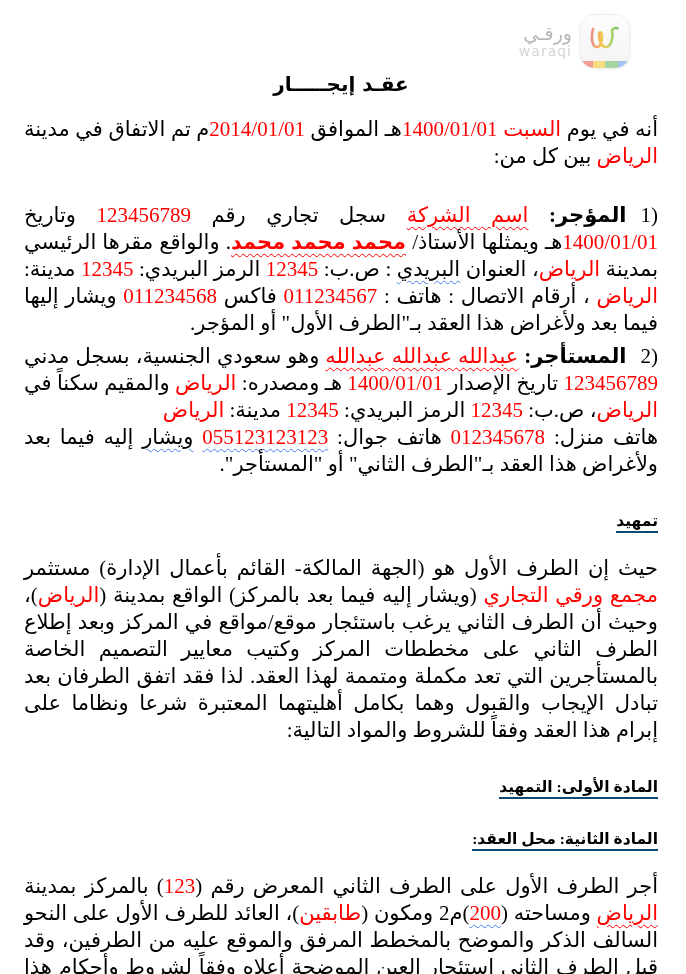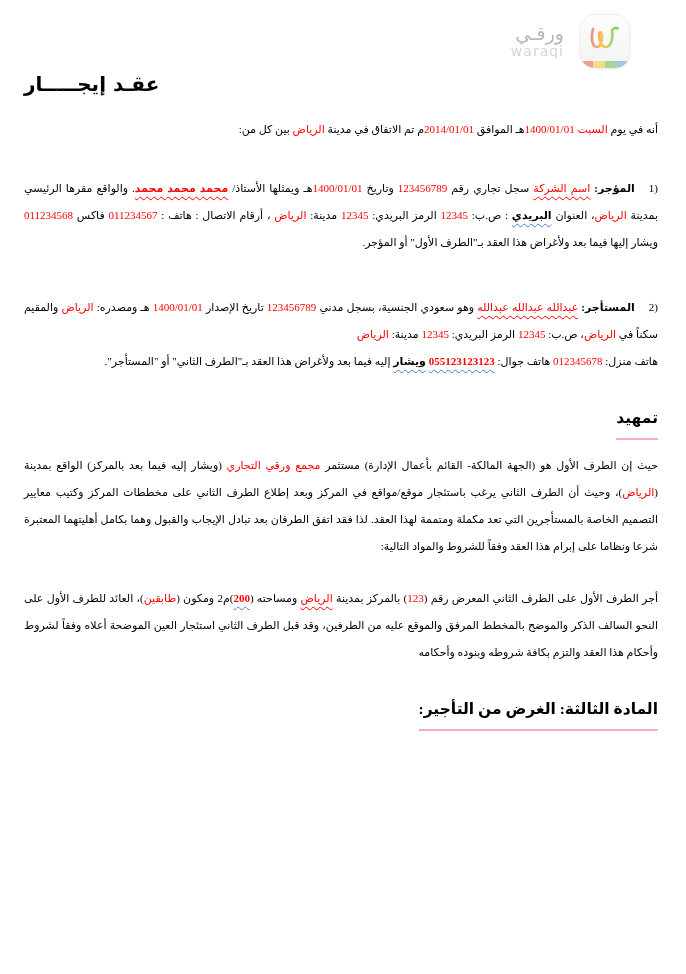--- a/index.html
+++ b/index.html
@@ -6,58 +6,58 @@
   body{
     width:686px;height:974px;position:relative;overflow:hidden;
     font-family:"Liberation Serif","DejaVu Serif","DejaVu Sans",serif;
     color:#000;
   }
   .page{padding:0 28px 0 24px;direction:rtl;}
 
   
   .logo{
     position:absolute;top:14px;right:56px;
-    display:flex;flex-direction:row;align-items:center;gap:16px;direction:ltr;
+    display:flex;flex-direction:row;align-items:center;gap:8px;direction:ltr;
   }
   .logo-text{display:flex;flex-direction:column;align-items:flex-end;line-height:1.05;}
   .logo-ar{font-size:19px;color:#b7b7b7;font-family:"DejaVu Sans",sans-serif;}
   .logo-en{font-size:14px;color:#d4d4d4;font-family:"DejaVu Sans",sans-serif;letter-spacing:1px;}
   .logo-icon{
     width:50px;height:54px;border-radius:15px;position:relative;overflow:hidden;
     background:linear-gradient(#fdfdfd,#f3f3f3);
     box-shadow:0 1px 3px rgba(0,0,0,.10), inset 0 0 0 1px #f0f0f0;
     display:flex;align-items:center;justify-content:center;
   }
   .logo-icon svg{display:block;margin-bottom:4px;}
   .logo-stripe{position:absolute;bottom:0;left:0;right:0;height:7px;display:flex;}
   .logo-stripe i{flex:1;}
 
   
   .doc-title{
-    text-align:left;font-weight:bold;font-size:20px;margin-top:72px;
+    text-align:center;font-weight:bold;font-size:20px;margin-top:72px;
     font-family:"DejaVu Sans",sans-serif;
   }
   .para{
-    font-size:11px;line-height:27px;text-align:justify;direction:rtl;margin:0;
+    font-size:21px;line-height:27px;text-align:justify;direction:rtl;margin:0;
   }
   .intro{margin-top:20px;}
   .numbered-1{margin-top:32px;}
-  .numbered-2{margin-top:38px;}
+  .numbered-2{margin-top:6px;}
   .doc-heading{
     margin-top:34px;font-weight:bold;font-size:15.5px;direction:rtl;
   }
-  .doc-heading .hx{border-bottom:2px solid #f9a8d4;padding-bottom:12px;}
+  .doc-heading .hx{border-bottom:2px solid #0c4a6e;padding-bottom:2px;}
   .after-heading{margin-top:25px;}
 
   
   .red{color:#ff0000;}
   .bold{font-weight:bold;}
   .marker{padding-left:14px;}
   .sqr{text-decoration-line:underline;text-decoration-style:wavy;text-decoration-color:#ff0000;text-decoration-thickness:1px;text-underline-offset:4px;}
-  .sqb{text-decoration-line:underline;text-decoration-style:wavy;text-decoration-color:#4a7fe0;text-decoration-thickness:1px;text-underline-offset:4px;font-weight:bold;}
+  .sqb{text-decoration-line:underline;text-decoration-style:wavy;text-decoration-color:#4a7fe0;text-decoration-thickness:1px;text-underline-offset:4px;}
 </style>
 </head>
 <body>
 
 <div class="logo">
   <div class="logo-text">
     <span class="logo-ar">ورقـي</span>
     <span class="logo-en">waraqi</span>
   </div>
   <div class="logo-icon">
@@ -82,16 +82,18 @@
 </div>
 
 <div class="page">
   <div>
       <div class="doc-title">عقـد إيجـــــار</div>
       <p class="para intro"><span class="run">أنه في يوم </span><span class="run red">السبت</span><span class="run"> </span><span class="run red">1400/01/01</span><span class="run">هـ الموافق </span><span class="run red">2014/01/01</span><span class="run">م تم الاتفاق في مدينة </span><span class="run red">الرياض</span><span class="run"> بين كل من:</span></p>
       <p class="para numbered-1"><span class="run marker" dir="ltr">1)</span><span class="run bold">المؤجر: </span><span class="run red sqr">اسم الشركة</span><span class="run"> سجل تجاري رقم </span><span class="run red">123456789</span><span class="run"> وتاريخ </span><span class="run red">1400/01/01</span><span class="run">هـ ويمثلها الأستاذ/ </span><span class="run red bold sqr">محمد محمد محمد</span><span class="run">. والواقع مقرها الرئيسي بمدينة </span><span class="run red">الرياض</span><span class="run">، العنوان </span><span class="run sqb">البريدي</span><span class="run"> : ص.ب: </span><span class="run red">12345</span><span class="run"> الرمز البريدي: </span><span class="run red">12345</span><span class="run"> مدينة: </span><span class="run red">الرياض</span><span class="run"> ، أرقام الاتصال : هاتف : </span><span class="run red">011234567</span><span class="run"> فاكس </span><span class="run red">011234568</span><span class="run"> ويشار إليها فيما بعد ولأغراض هذا العقد بـ"الطرف الأول" أو المؤجر.</span></p>
       <p class="para numbered-2"><span class="run marker" dir="ltr">2)</span><span class="run bold">المستأجر: </span><span class="run red sqr">عبدالله عبدالله عبدالله</span><span class="run"> وهو سعودي الجنسية، بسجل مدني </span><span class="run red">123456789</span><span class="run"> تاريخ الإصدار </span><span class="run red">1400/01/01</span><span class="run"> هـ ومصدره: </span><span class="run red">الرياض</span><span class="run"> والمقيم سكناً في </span><span class="run red">الرياض</span><span class="run">، ص.ب: </span><span class="run red">12345</span><span class="run"> الرمز البريدي: </span><span class="run red">12345</span><span class="run"> مدينة: </span><span class="run red">الرياض</span><br><span class="run">هاتف منزل: </span><span class="run red">012345678</span><span class="run"> هاتف جوال: </span><span class="run red sqb">055123123123</span><span class="run"> </span><span class="run sqb">ويشار</span><span class="run"> إليه فيما بعد ولأغراض هذا العقد بـ"الطرف الثاني" أو "المستأجر".</span></p>
       <div class="doc-heading"><span class="hx">تمهيد</span></div>
       <p class="para after-heading"><span class="run">حيث إن الطرف الأول هو (الجهة المالكة- القائم بأعمال الإدارة) مستثمر </span><span class="run red">مجمع ورقي التجاري</span><span class="run"> (ويشار إليه فيما بعد بالمركز) الواقع بمدينة (</span><span class="run red">الرياض</span><span class="run">)، وحيث أن الطرف الثاني يرغب باستئجار موقع/مواقع في المركز وبعد إطلاع الطرف الثاني على مخططات المركز وكتيب معايير التصميم الخاصة بالمستأجرين التي تعد مكملة ومتممة لهذا العقد. لذا فقد اتفق الطرفان بعد تبادل الإيجاب والقبول وهما بكامل أهليتهما المعتبرة شرعا ونظاما على إبرام هذا العقد وفقاً للشروط والمواد التالية:</span></p>
+      <div class="doc-heading"><span class="hx">المادة الأولى: التمهيد</span></div>
+      <div class="doc-heading"><span class="hx">المادة الثانية: محل العقد:</span></div>
       <p class="para after-heading"><span class="run">أجر الطرف الأول على الطرف الثاني المعرض رقم (</span><span class="run red">123</span><span class="run">) بالمركز بمدينة </span><span class="run red sqr">الرياض</span><span class="run"> ومساحته (</span><span class="run red sqb">200</span><span class="run">)م2 ومكون (</span><span class="run red">طابقين</span><span class="run">)، العائد للطرف الأول على النحو السالف الذكر والموضح بالمخطط المرفق والموقع عليه من الطرفين، وقد قبل الطرف الثاني استئجار العين الموضحة أعلاه وفقاً لشروط وأحكام هذا العقد والتزم بكافة شروطه وبنوده وأحكامه</span></p>
       <div class="doc-heading"><span class="hx">المادة الثالثة: الغرض من التأجير:</span></div>
     </div>
 </div>
 
 </body></html>

